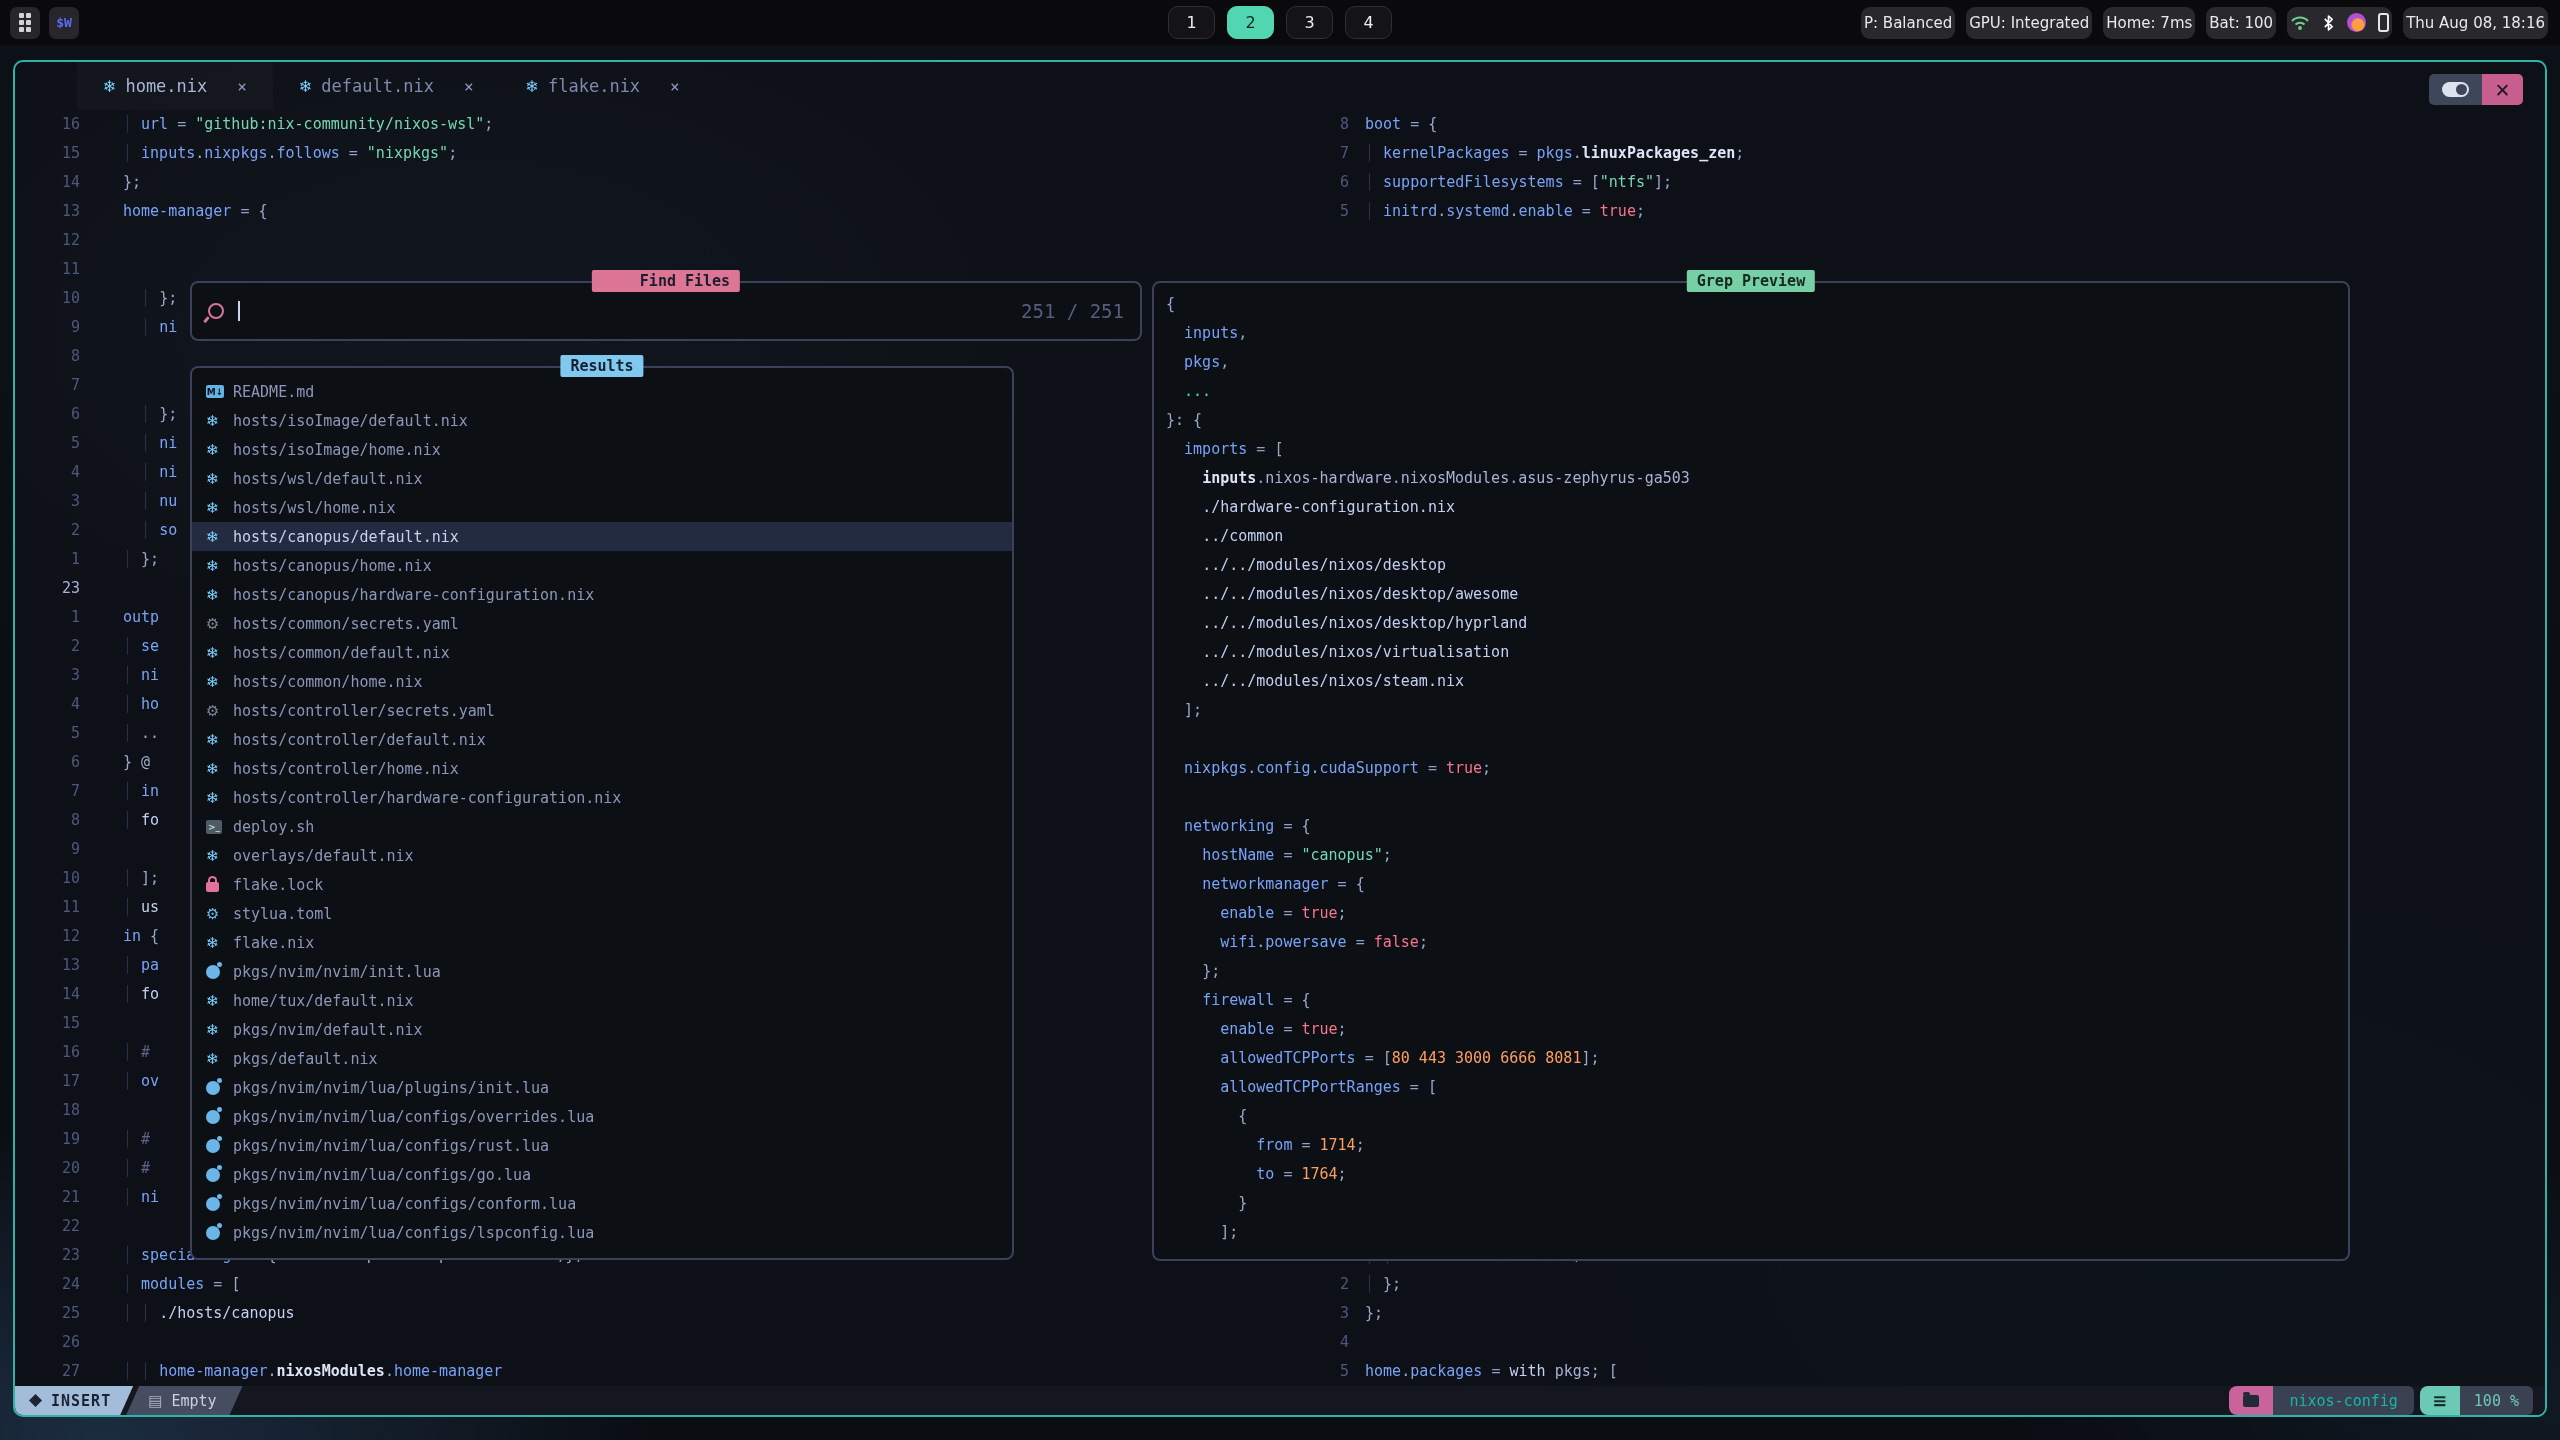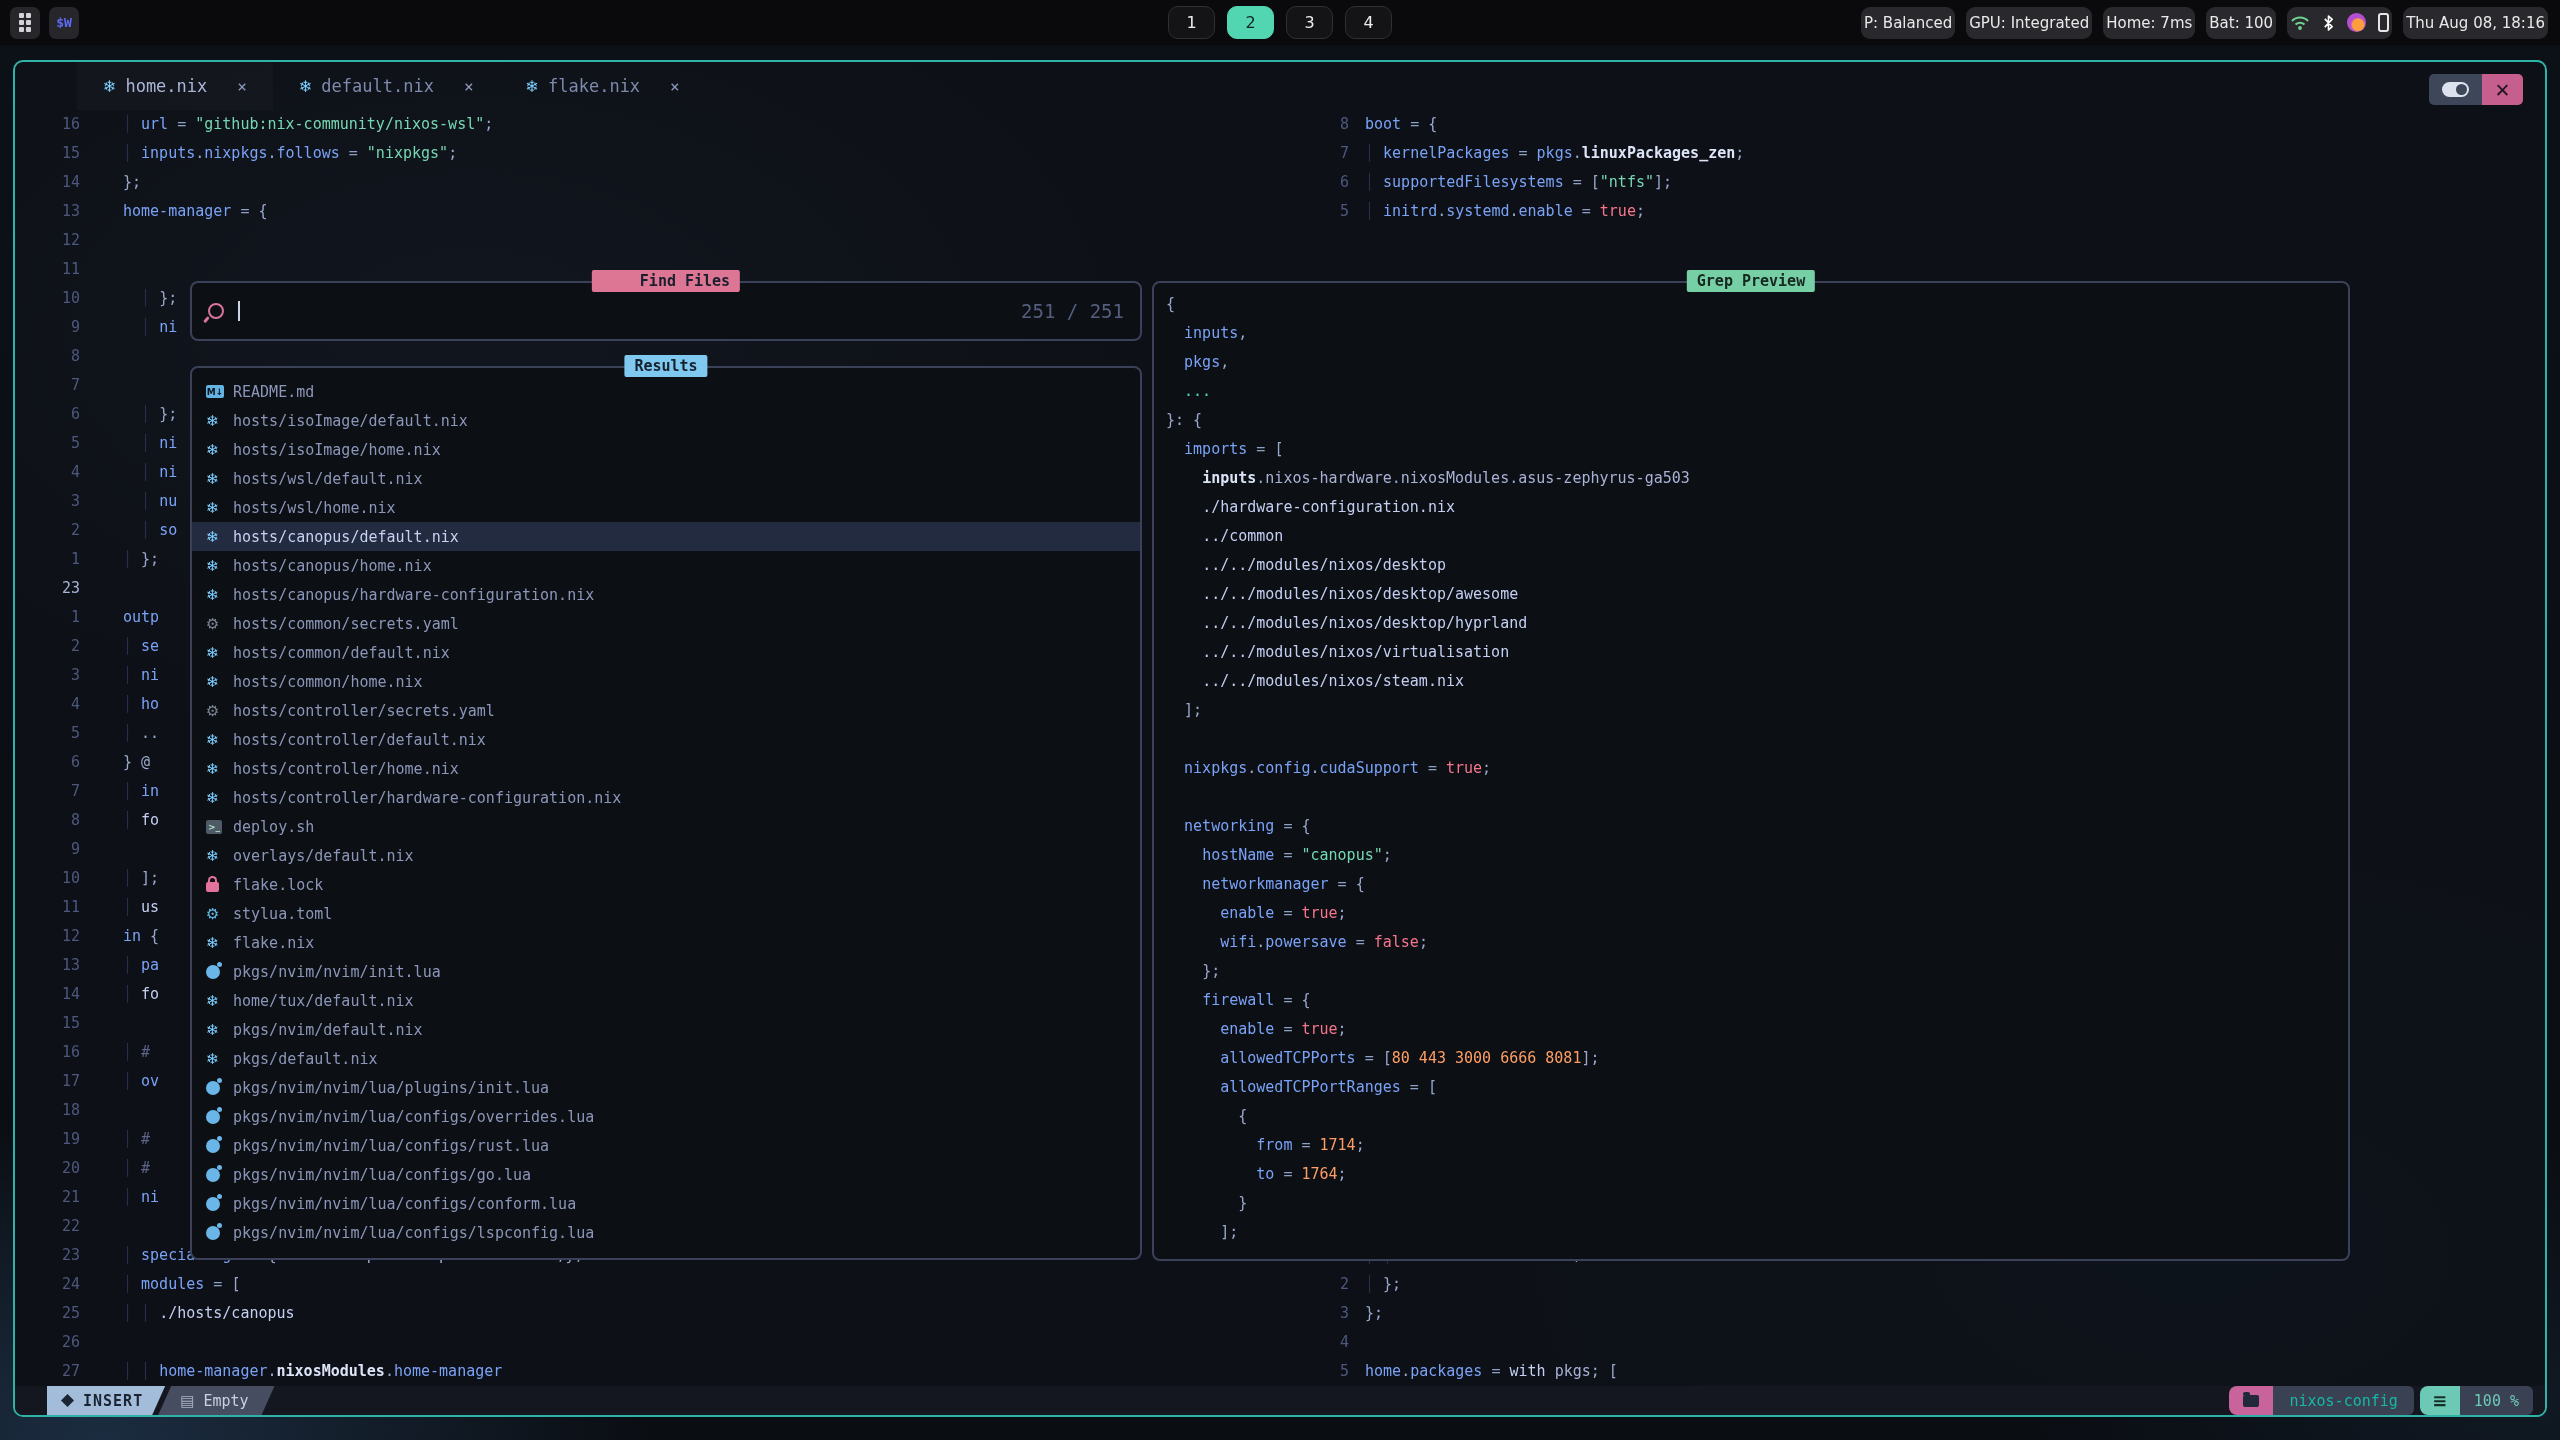--- a/index.html
+++ b/index.html
@@ -77,21 +77,21 @@
   .badge.pink{background:#dd7694;color:#1b1e2c;padding-left:48px;}
   .badge.blue{background:#7fc8ef;color:#16202c;}
   .badge.green{background:#76cfa5;color:#16281f;}
   .find-box{left:175px;top:171px;width:952px;height:60px;}
   .searchrow{position:absolute;inset:0;display:flex;align-items:center;padding:0 16px;}
   .mag{width:12px;height:12px;border:2.5px solid #d9759a;border-radius:50%;position:relative;flex:none;}
   .mag::after{content:"";position:absolute;left:-5px;top:11px;width:2.5px;height:7px;background:#d9759a;
     transform:rotate(40deg);border-radius:2px;}
   .caret{width:2px;height:20px;background:#cdd6e8;margin-left:14px;}
   .count{margin-left:auto;color:#545e7e;font-family:"DejaVu Sans Mono",monospace;font-size:19px;}
-  .results-box{left:175px;top:256px;width:952px;height:894px;}
+  .results-box{left:175px;top:256px;width:824px;height:894px;}
   .rlist{position:absolute;left:0;right:0;top:9px;}
   .ritem{display:flex;align-items:center;height:29px;padding:0 0 0 14px;
     font-family:"DejaVu Sans Mono",monospace;font-size:15px;color:#8c96b8;white-space:pre;cursor:pointer;}
   .ritem.sel{background:#232b41;color:#c7d2f0;}
   .fi{width:27px;flex:none;display:flex;align-items:center;font-family:"DejaVu Sans",sans-serif;}
   .fi-nix{color:#7dcfff;font-size:15px;}
   .fi-gearg{color:#7e8795;font-size:15px;}
   .fi-gearb{color:#66bfe8;font-size:15px;}
   .fi-md span{width:18px;height:13px;background:#63b3e4;color:#0e141d;font-size:9px;font-weight:bold;
     border-radius:2px;display:flex;align-items:center;justify-content:center;}
@@ -104,21 +104,21 @@
   .fi-lua span{width:14px;height:14px;background:#6ab6e8;border-radius:50%;position:relative;display:block;}
   .fi-lua span::after{content:"";position:absolute;right:-2px;top:-3px;width:5px;height:5px;
     border-radius:50%;background:#6ab6e8;}
   .preview-box{left:1137px;top:171px;width:1198px;height:980px;}
   .plist{position:absolute;left:12px;top:7px;right:4px;}
   .prow{height:29px;line-height:29px;white-space:pre;font-size:15px;}
   
   .statusline{position:absolute;left:0;right:0;bottom:0;height:29px;background:#14171f;
     display:flex;align-items:stretch;font-family:"DejaVu Sans Mono",monospace;font-size:15px;}
   .seg-mode{background:#a2bcd9;color:#1a2433;font-weight:bold;display:flex;align-items:center;
-    padding:0 22px 0 14px;letter-spacing:1px;clip-path:polygon(0 0,100% 0,calc(100% - 13px) 100%,0 100%);margin-left:32px;}
+    padding:0 22px 0 14px;letter-spacing:1px;clip-path:polygon(0 0,100% 0,calc(100% - 13px) 100%,0 100%);}
   .vim-d{width:13px;height:13px;background:#1b2534;margin-right:9px;
     clip-path:polygon(50% 0,100% 50%,50% 100%,0 50%);}
   .seg-file{background:#474d60;color:#c9d0e0;display:flex;align-items:center;gap:9px;
     padding:0 26px 0 22px;margin-left:-7px;
     clip-path:polygon(13px 0,100% 0,calc(100% - 13px) 100%,0 100%);}
   .file-ic{color:#aab3c6;font-size:15px;font-family:"DejaVu Sans",sans-serif;}
   .sl-right{margin-left:auto;display:flex;align-items:stretch;padding-right:12px;}
   .seg-folder{width:44px;background:#c9639b;border-radius:8px 0 0 8px;display:flex;align-items:center;
     justify-content:center;}
   .folder-ic{width:16px;height:12px;background:#222938;border-radius:2px;position:relative;}

